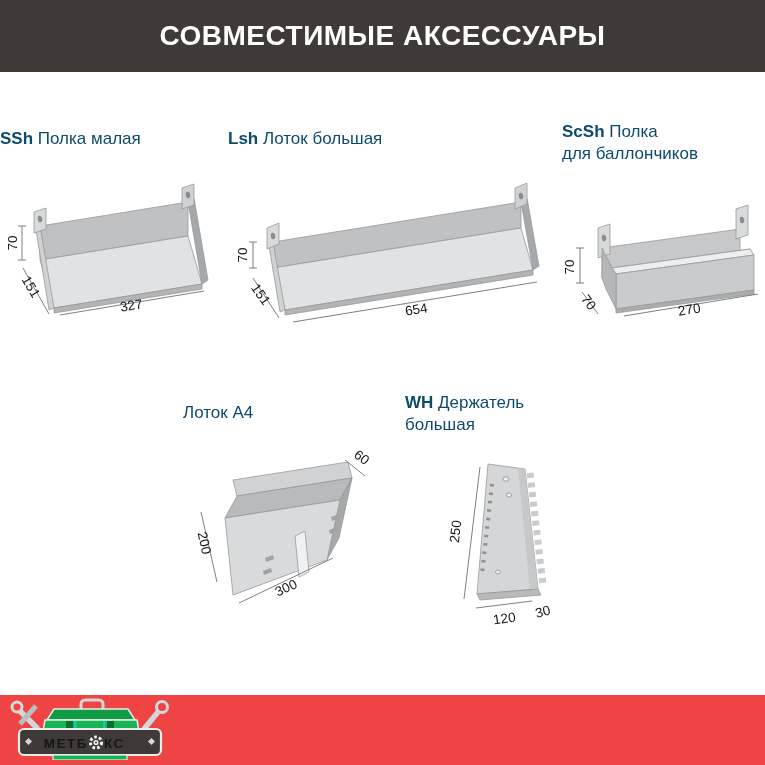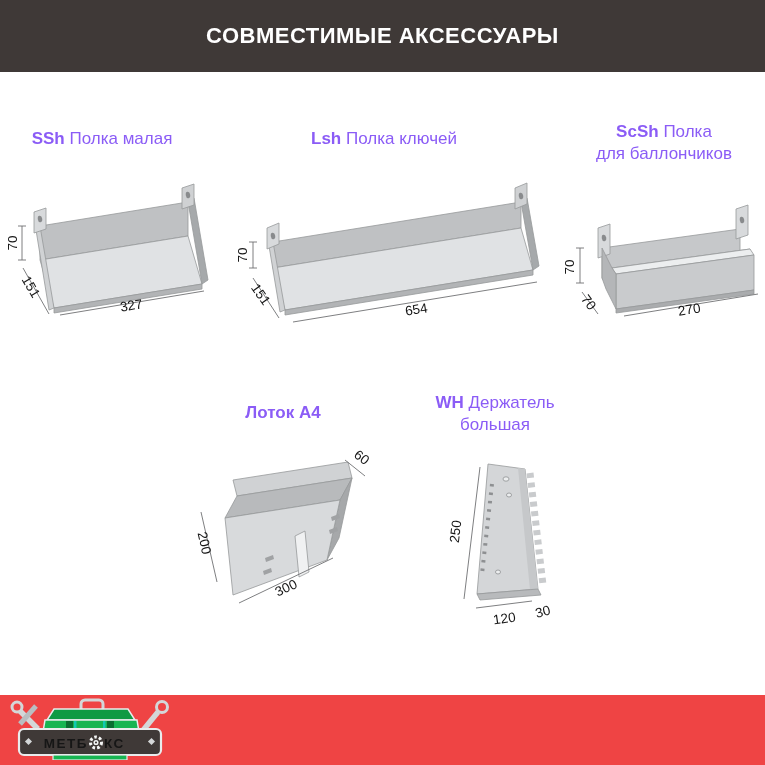--- a/index.html
+++ b/index.html
@@ -1,24 +1,24 @@
 <!DOCTYPE html>
 <html><head>
 <meta charset="utf-8">
 <style>
   html,body{margin:0;padding:0;background:#fff;}
   body{width:765px;height:765px;position:relative;overflow:hidden;
        font-family:"Liberation Sans",sans-serif;color:#141414;}
   .header{position:absolute;top:0;left:0;width:765px;height:72px;background:#3f3937;
           display:flex;align-items:center;justify-content:center;}
-  .header-title{color:#ffffff;font-size:22px;font-weight:bold;letter-spacing:0.5px;margin:0;}
+  .header-title{color:#ffffff;font-size:28px;font-weight:bold;letter-spacing:0.5px;margin:0;}
   .product{position:absolute;}
-  .ptitle{font-size:17px;line-height:22px;text-align:center;color:#8b5cf6;}
+  .ptitle{font-size:17px;line-height:22px;color:#0c4a6e;}
   .code{font-weight:bold;}
-  .bold-title{font-weight:bold;}
+  .bold-title{font-weight:normal;}
   svg{display:block;}
   svg text{font-family:"Liberation Sans",sans-serif;font-size:13.5px;fill:#161616;}
   .dim{stroke:#6f7173;stroke-width:0.9;fill:none;}
   .edge{stroke:#97999b;stroke-width:0.8;}
   .footer{position:absolute;top:695px;left:0;width:765px;height:70px;background:#ef4444;}
   .logo-wrap{position:absolute;left:8px;top:3px;}
 </style>
 </head>
 <body>
 
@@ -48,21 +48,21 @@
     <line class="dim" x1="17" y1="80" x2="43" y2="126"></line>
     <text transform="translate(21 101) rotate(60)" text-anchor="middle">151</text>
     <line class="dim" x1="54" y1="127" x2="198" y2="103"></line>
     <text transform="translate(126 122) rotate(-9.5)" text-anchor="middle">327</text>
   </svg>
 </div>
 
 <div class="product" style="left:228px;top:128px;width:312px;">
   <div class="ptitle">
     <span class="code">Lsh</span>
-    <span>Полка ключей</span>
+    <span>Лоток большая</span>
   </div>
   <svg width="312" height="148" viewBox="0 -12 312 148" style="margin:32px 0 0 5px;">
     <polygon class="edge" points="40,48 288,8 288,34 40,74" fill="#bfc1c3"></polygon>
     <polygon class="edge" points="40,74 288,34 300,76 52,116" fill="#e0e2e4"></polygon>
     <polygon class="edge" points="52,116 300,76 300,81 52,121" fill="#b2b4b6"></polygon>
     <polygon class="edge" points="36,52 40,48 52,116 47,118" fill="#d0d2d4"></polygon>
     <polygon class="edge" points="288,8 300,76 306,72 294,4" fill="#a6a9ab"></polygon>
     <polygon class="edge" points="34,34 46,29 46,50 34,55" fill="#d8dadc"></polygon>
     <ellipse cx="40" cy="42" rx="2.2" ry="3.2" fill="#898b8d" transform="rotate(-10 40 42)"></ellipse>
     <polygon class="edge" points="282,-6 294,-11 294,10 282,15" fill="#cfd1d3"></polygon>

